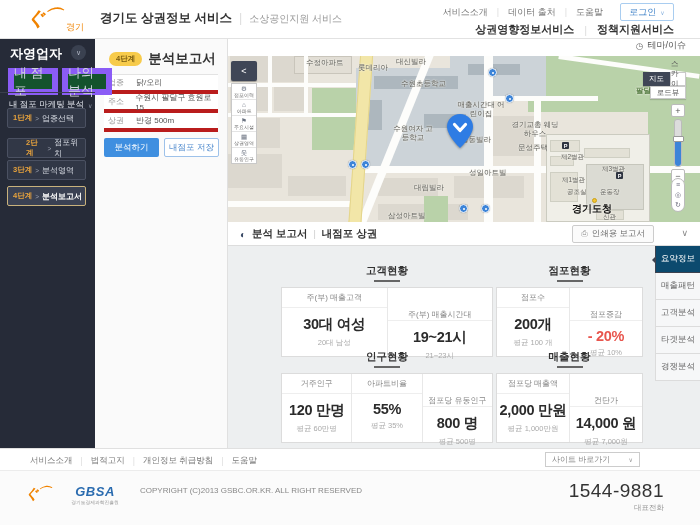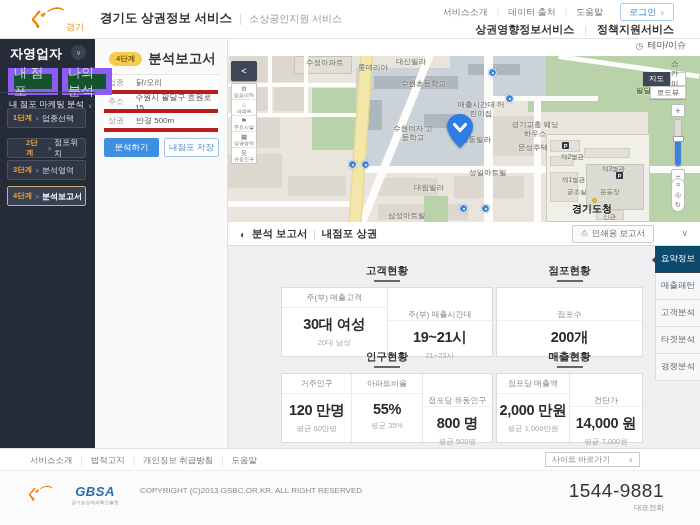--- a/index.html
+++ b/index.html
@@ -399,20 +399,25 @@
   </div>
 
   <div class="sgroup" style="left:268px;top:18px;width:147px;">
     <div class="sg-title">점포현황</div>
     <div class="sg-box">
       <div class="scell">
         <div class="shead">점포수</div>
         <div class="sval">200개</div>
         <div class="ssub">평균 100 개</div>
       </div>
+      <div class="scell">
+        <div class="shead">점포증감</div>
+        <div class="sval red">- 20%</div>
+        <div class="ssub">평균 10%</div>
+      </div>
     </div>
   </div>
 
   <div class="sgroup" style="left:53px;top:104px;width:212px;">
     <div class="sg-title">인구현황</div>
     <div class="sg-box">
       <div class="scell">
         <div class="shead">거주인구</div>
         <div class="sval">120 만명</div>
         <div class="ssub">평균 60만명</div>

